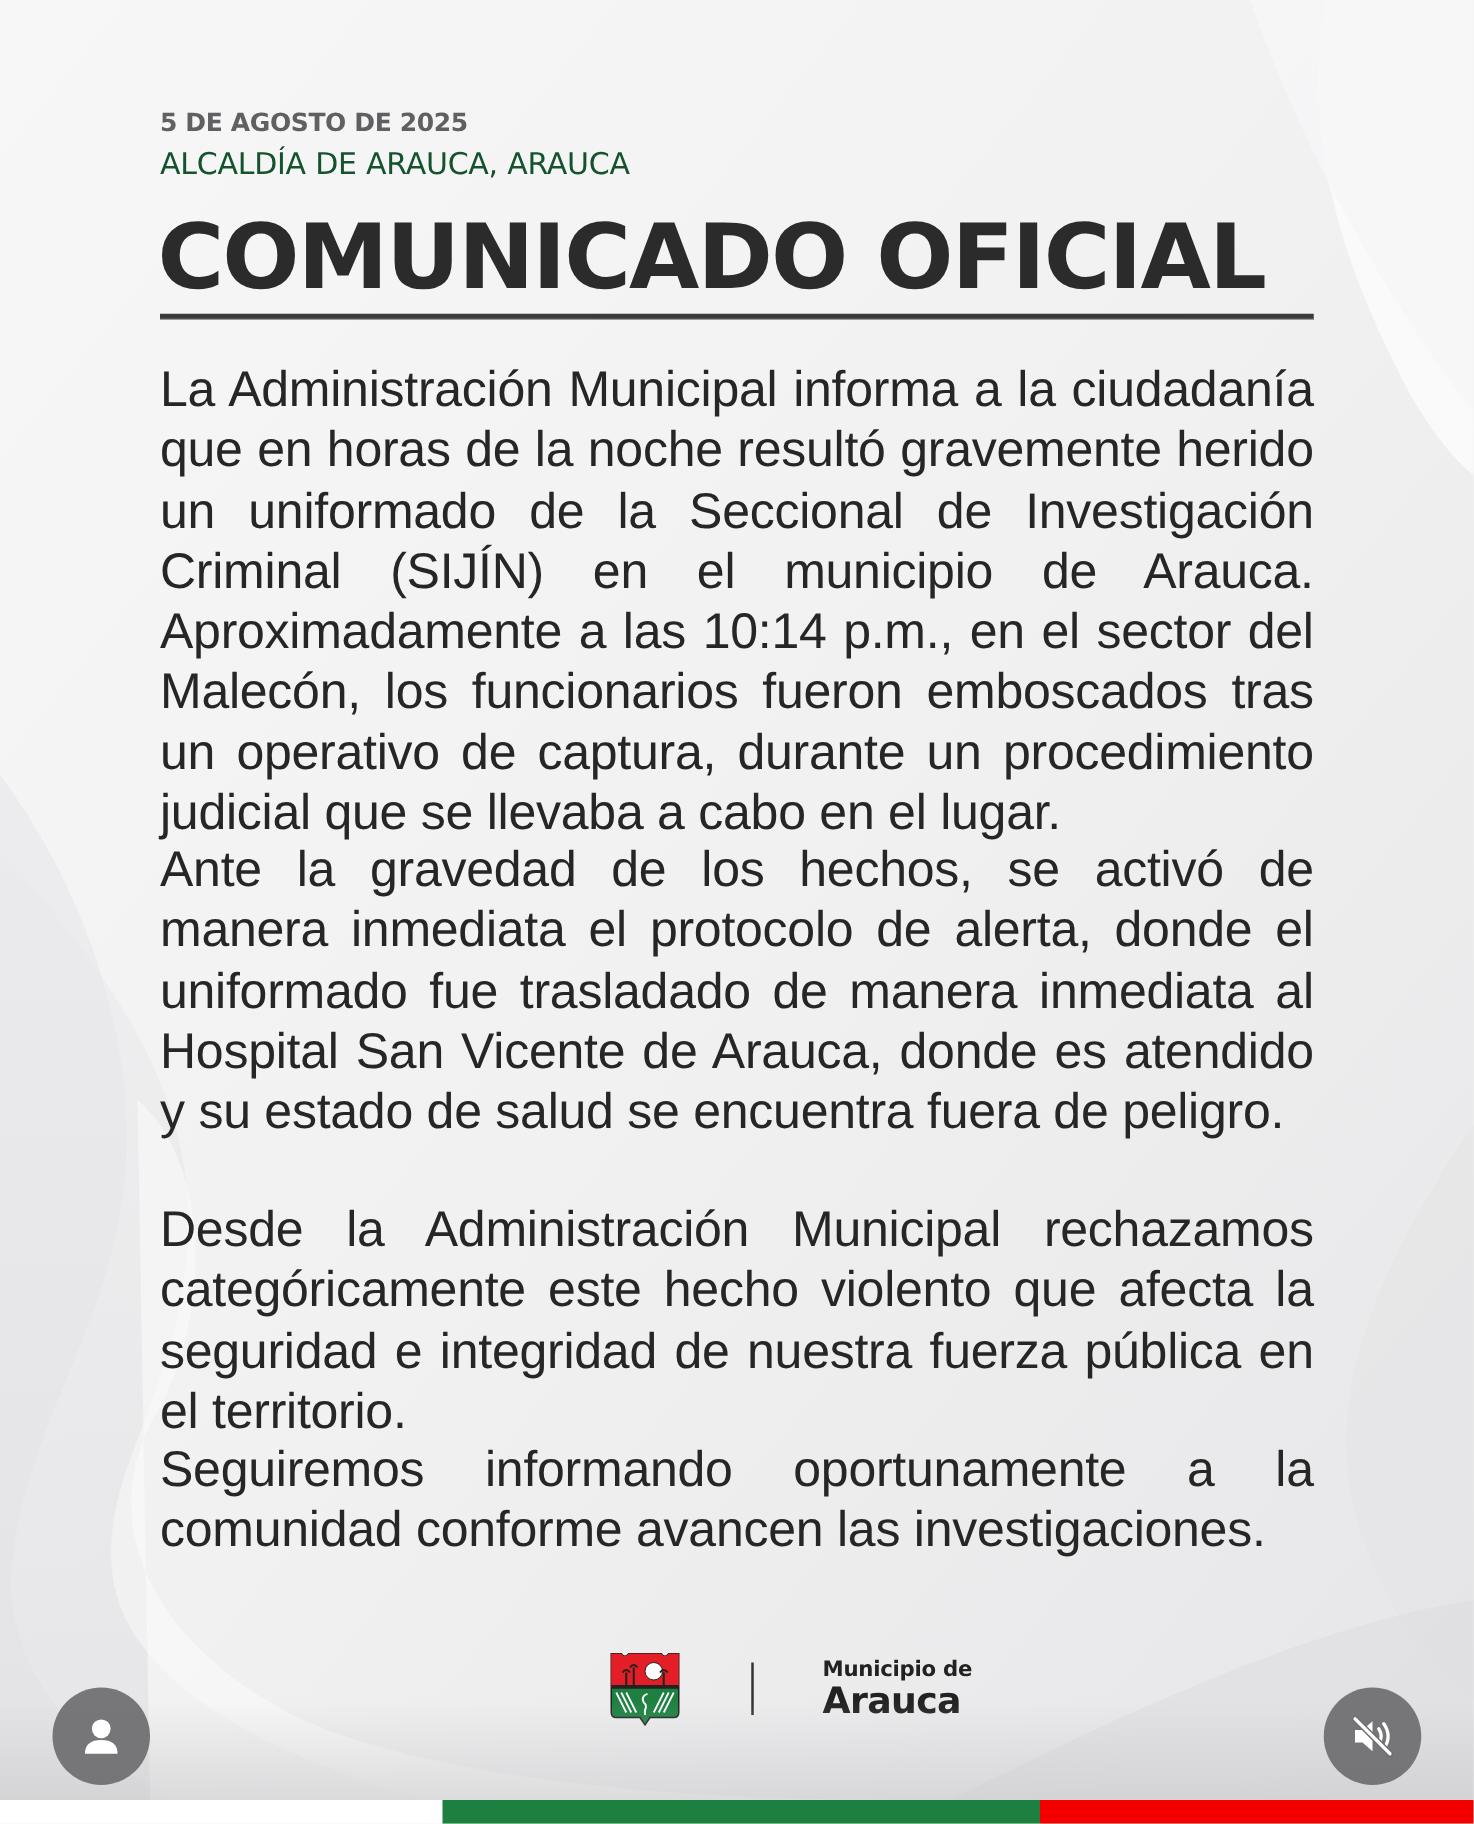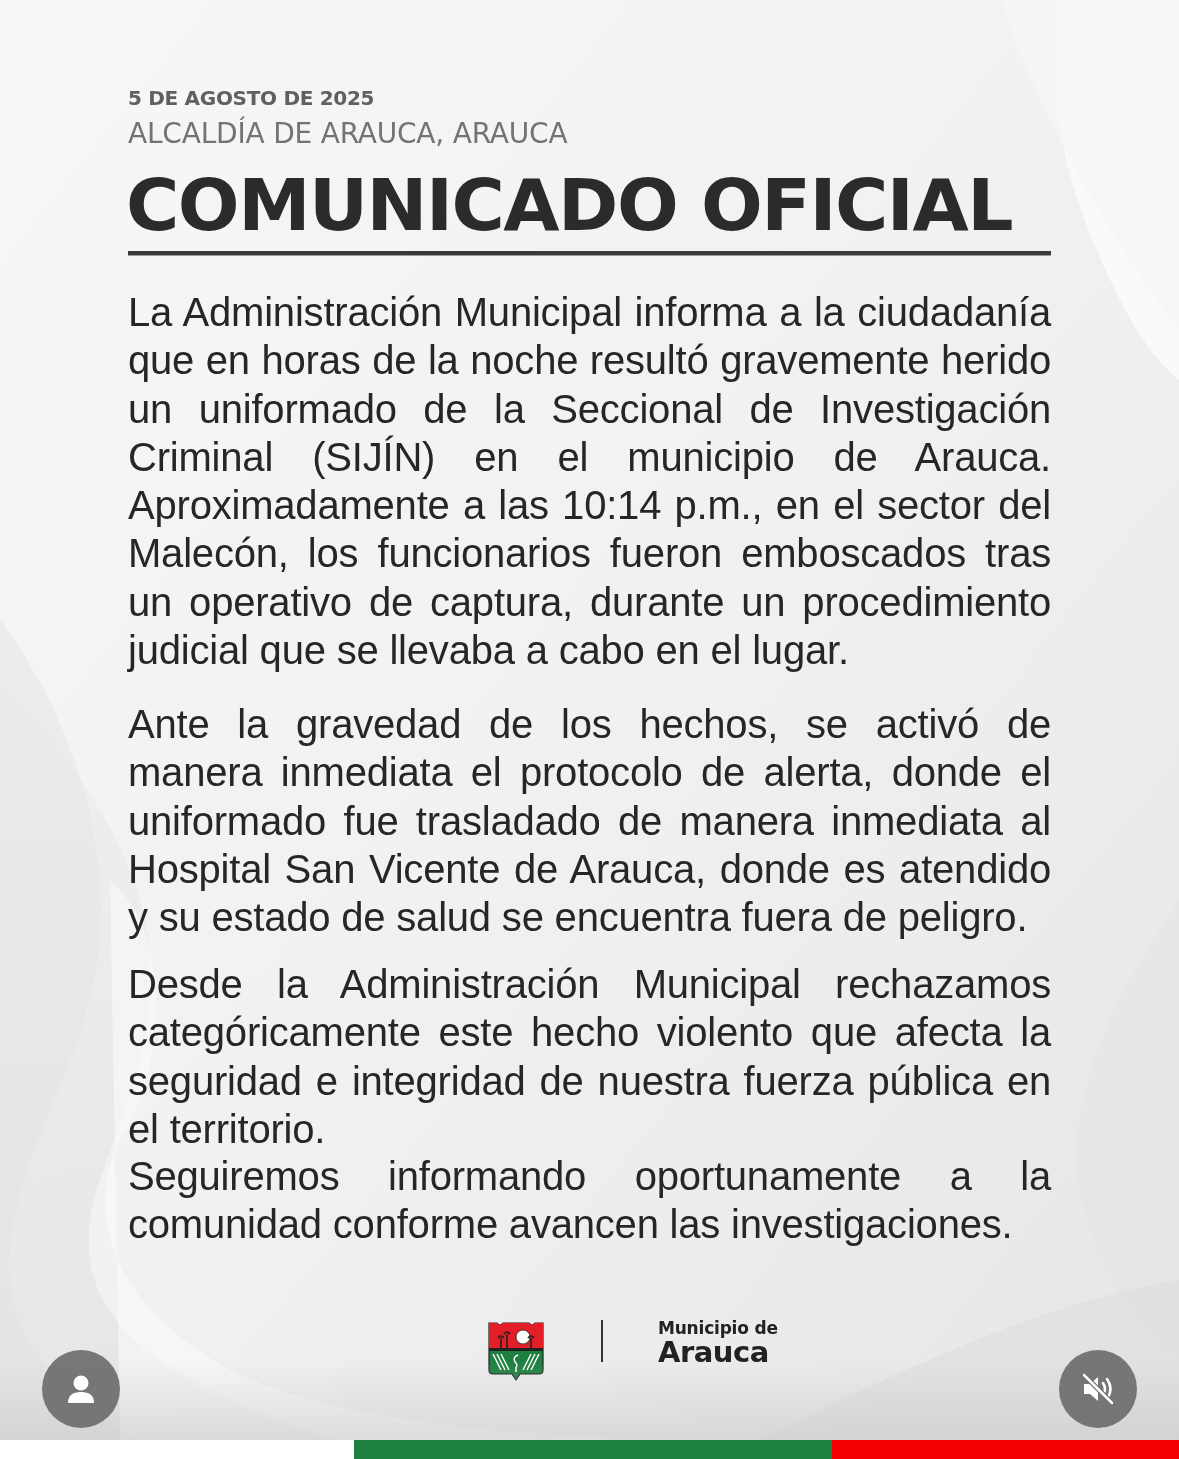--- a/index.html
+++ b/index.html
@@ -14,46 +14,46 @@
       z-index: 1;
     }
     .header-date {
       position: absolute; left: 128px; top: 86px;
       font-family: "DejaVu Sans", sans-serif;
       font-weight: bold; font-size: 20px; color: #606062; letter-spacing: -0.3px;
     }
     .header-place {
       position: absolute; left: 128px; top: 117px;
       font-family: "DejaVu Sans", sans-serif;
-      font-size: 28px; color: #737373; letter-spacing: -0.2px;
+      font-size: 24px; color: #14532d; letter-spacing: -0.2px;
     }
     .title {
       position: absolute; left: 126px; top: 160px;
       font-family: "DejaVu Sans", sans-serif;
       font-weight: bold; font-size: 72px; color: #2b2b2c;
       letter-spacing: -1.5px; line-height: 90px; white-space: nowrap;
       transform: scaleX(1.01); transform-origin: left;
     }
     .title-rule {
       position: absolute; left: 128px; top: 251px; width: 923px; height: 4px;
       background: #3a3a3b; border-bottom: 1px solid #9a9a9c;
     }
     .body-text {
       position: absolute; left: 128px; width: 923px;
       font-family: "Liberation Sans", sans-serif;
       font-size: 40px; line-height: 48.3px; color: #262627;
       text-align: justify; letter-spacing: -0.2px;
     }
     .p1 { top: 288px; }
-    .p2 { top: 672px; margin-top: 28px; }
+    .p2 { top: 672px; }
     .p3 { top: 960px; }
     .p4 { top: 1152px; }
 
     .logo {
-      position: absolute; left: 487px; top: 1320px; display: flex;  gap: 46px;
+      position: absolute; left: 487px; top: 1320px; display: flex; align-items: center; gap: 46px;
     }
     .logo-shield { width: 58px; height: 62px; display: block; }
     .logo-divider { width: 2px; height: 42px; background: #333; margin: 0 9px 0 10px; }
     .logo-text { display: flex; flex-direction: column; line-height: 1; }
     .logo-line1 {
       font-family: "DejaVu Sans", sans-serif; font-weight: bold;
       font-size: 17px; color: #222; letter-spacing: -0.2px;
     }
     .logo-line2 {
       font-family: "DejaVu Sans", sans-serif; font-weight: bold;

